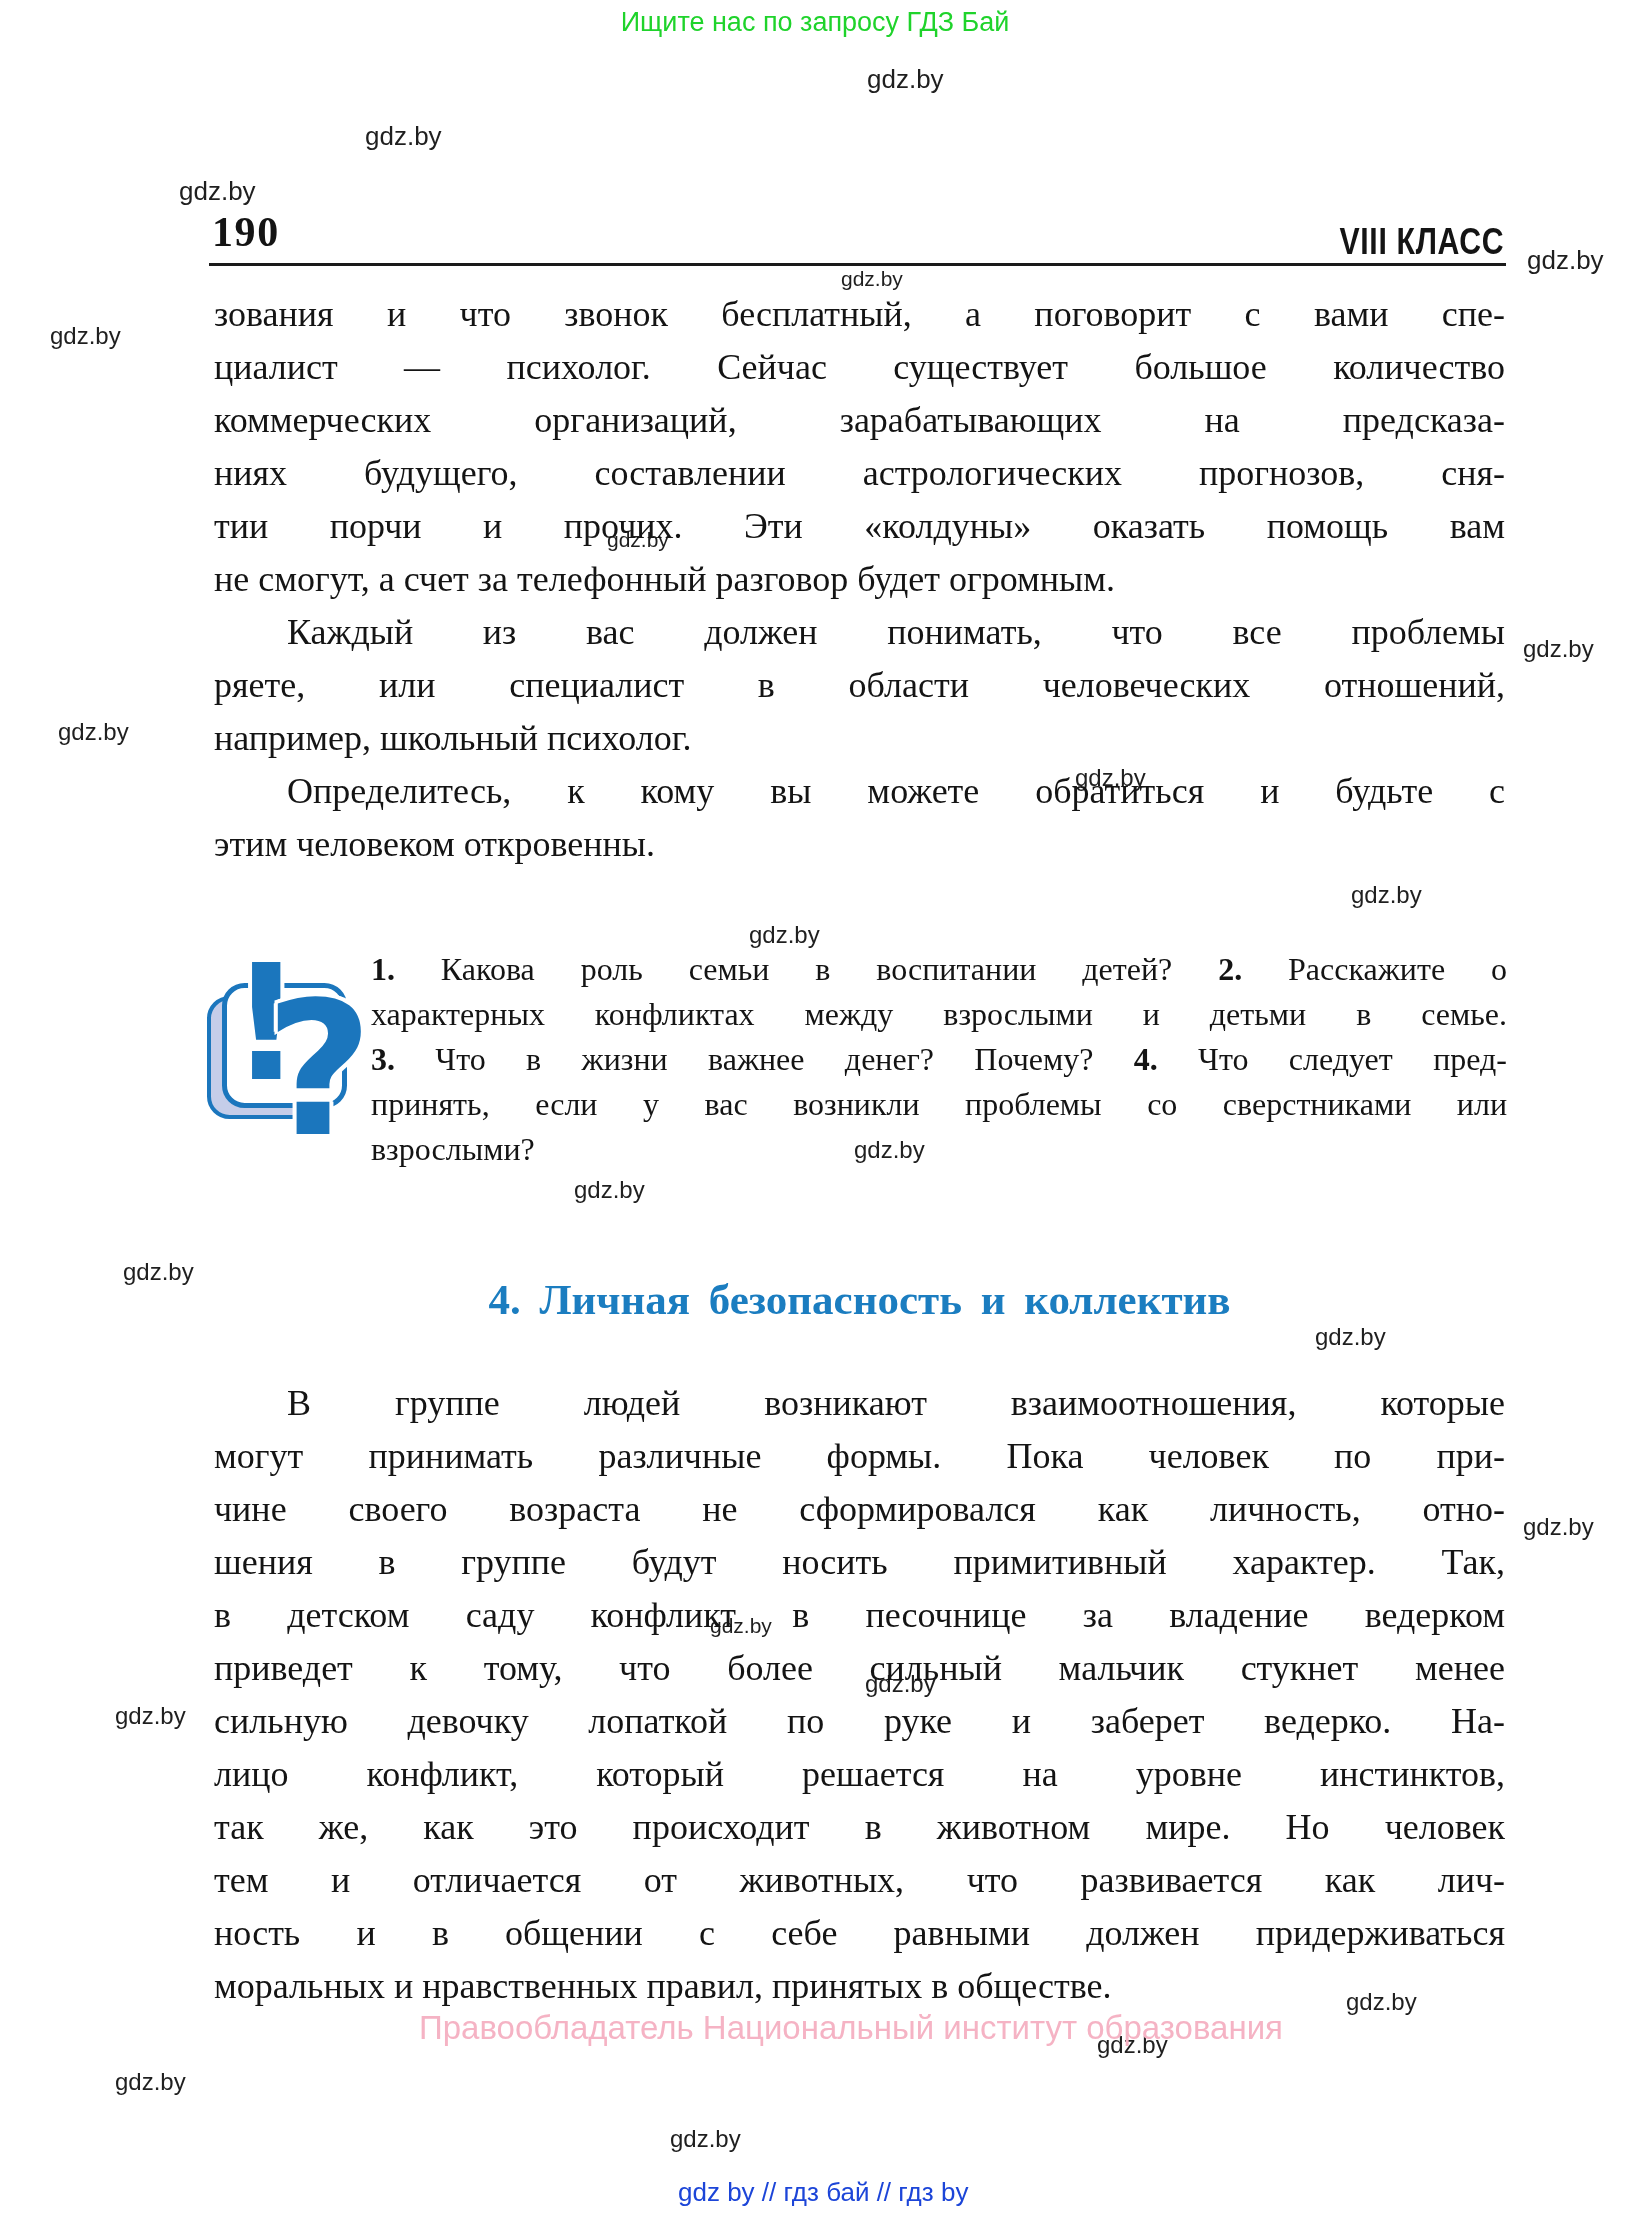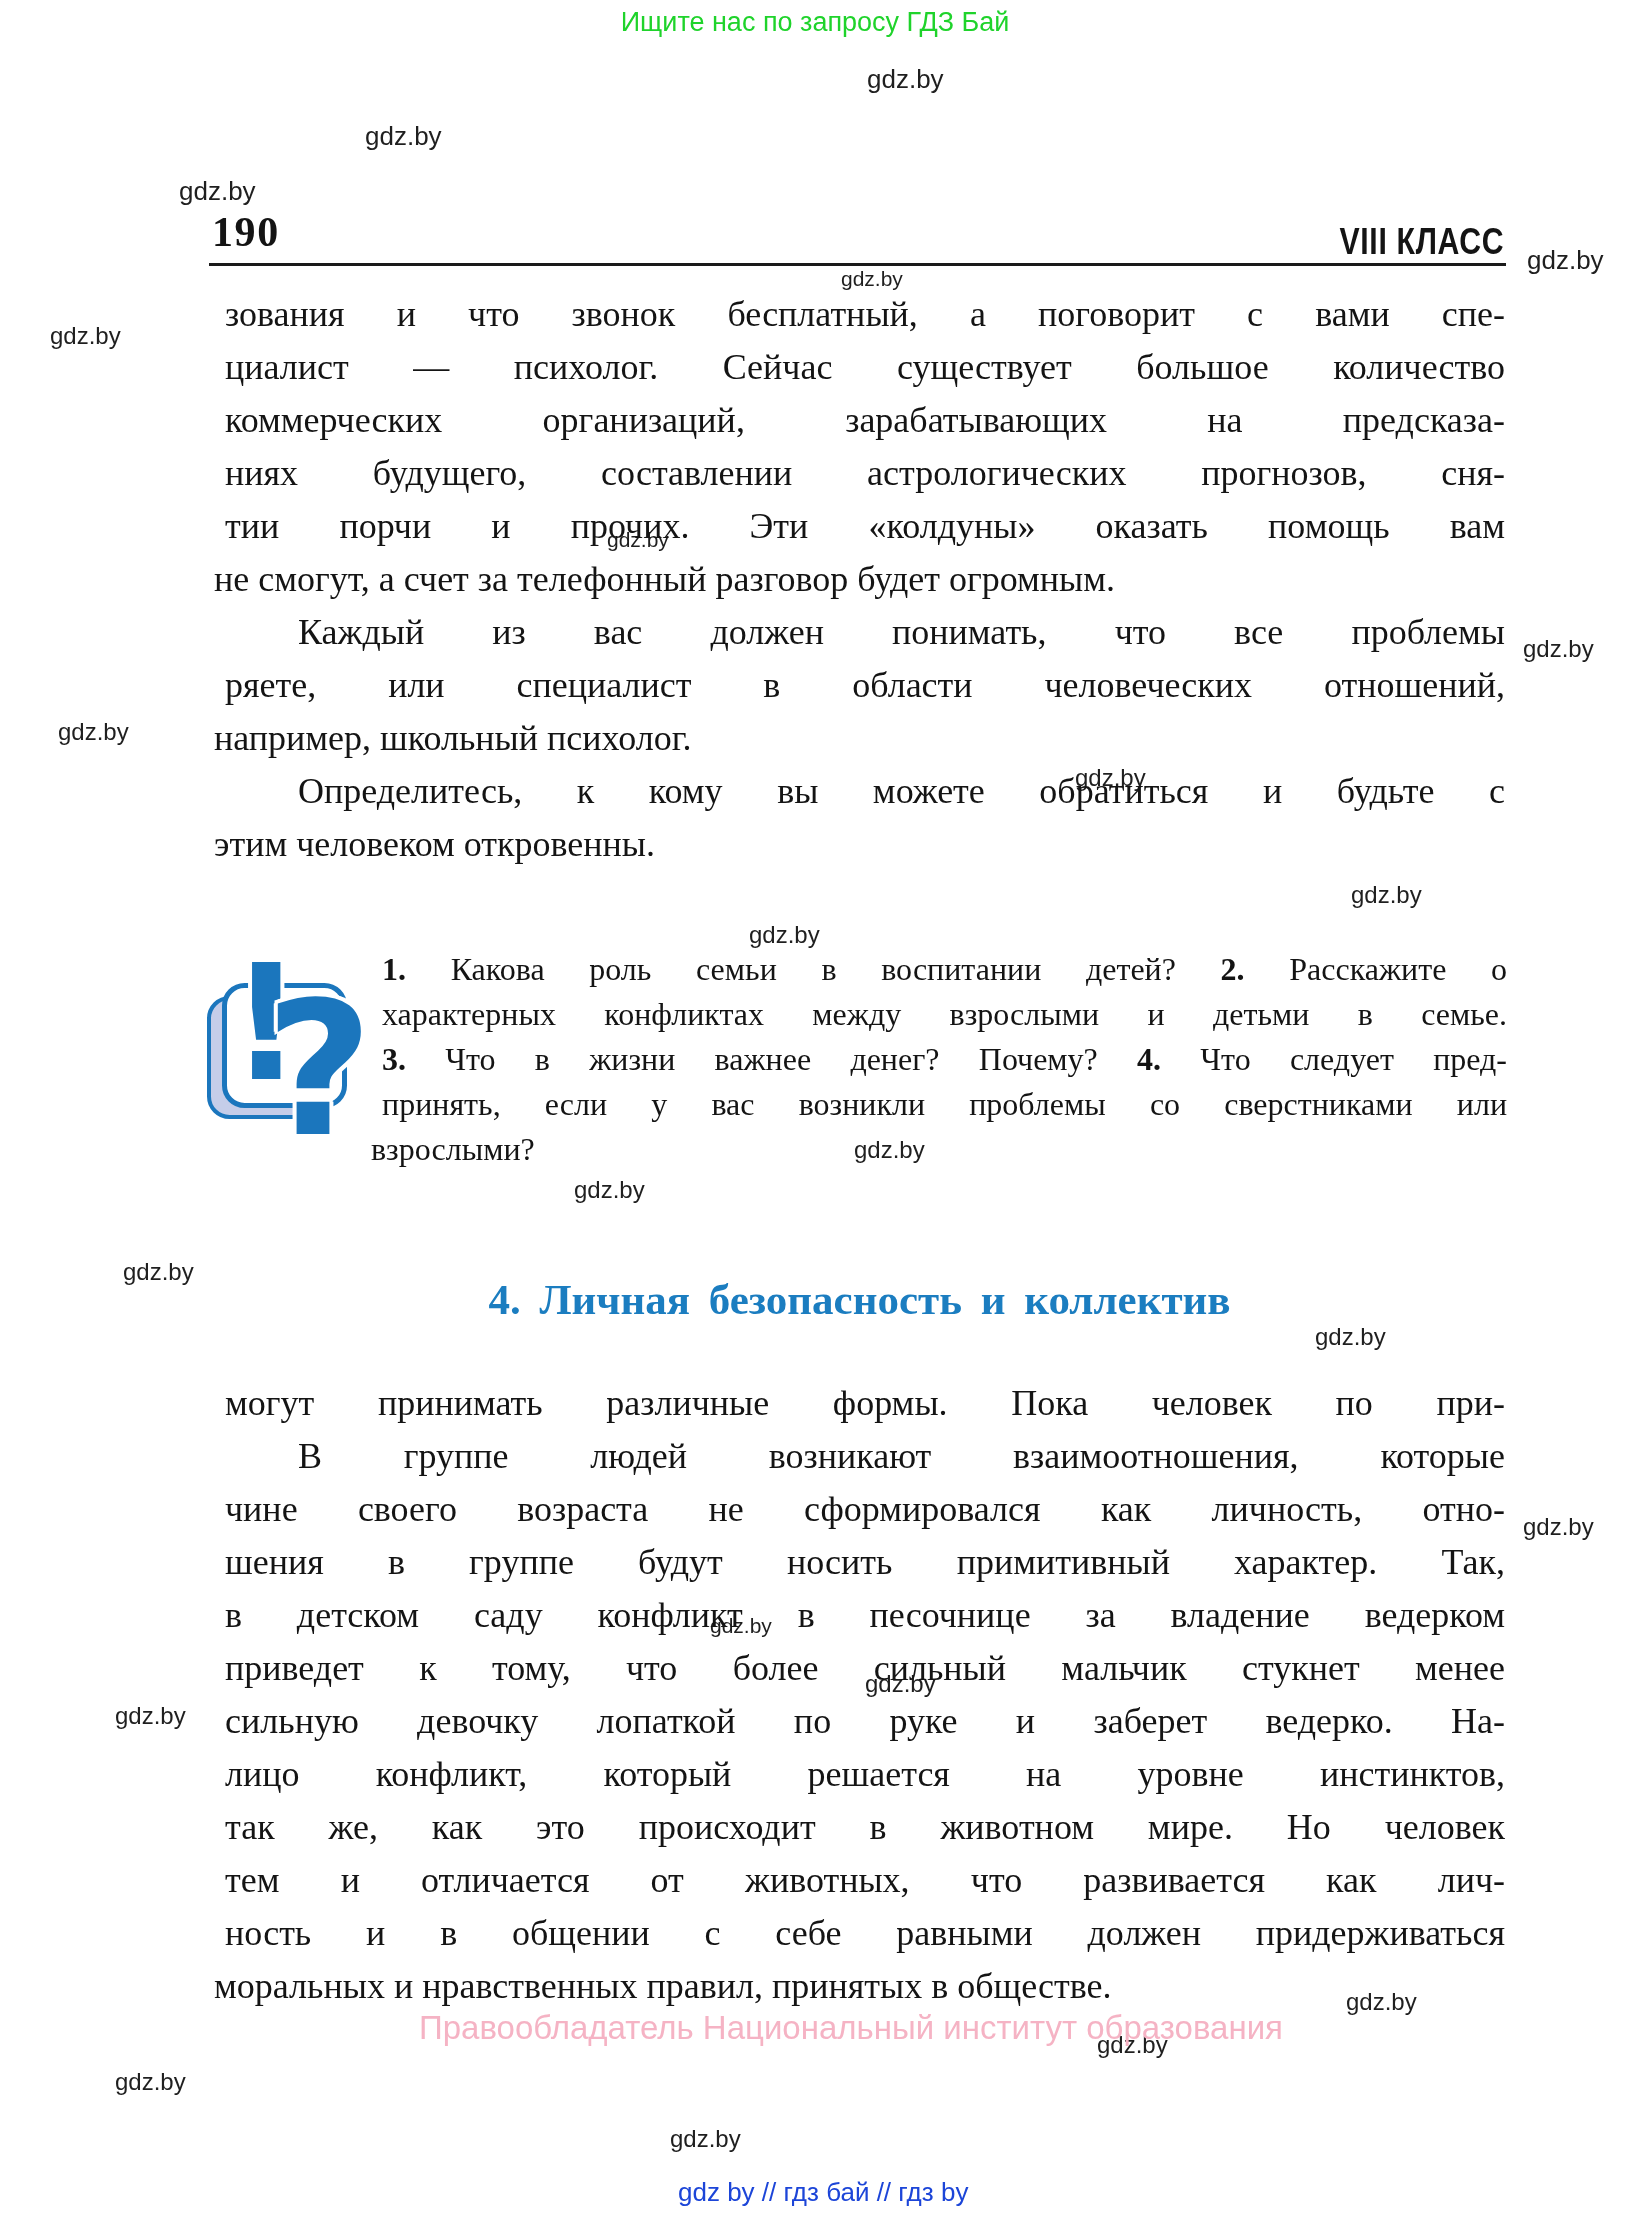--- a/index.html
+++ b/index.html
@@ -42,21 +42,21 @@
   }
   .header-rule{
     position:absolute;left:209px;top:263px;
     width:1297px;height:3.2px;background:#1a1a1a;
   }
   
   .textblock{
     position:absolute;left:214px;width:1291px;
     font-size:36px;line-height:53px;
   }
-  .jline{text-align:justify;text-align-last:justify;margin-left:11px;}
+  .jline{text-align:justify;text-align-last:justify;}
   .jlast{text-align:justify;text-align-last:left;}
   .indent{text-indent:73px;}
   
   .questions{
     position:absolute;left:371px;top:947px;width:1136px;
     font-size:32px;line-height:45px;
   }
   .questions b{font-weight:bold;}
   
   .qicon{position:absolute;left:207px;top:954px;width:141px;height:182px;}
@@ -161,22 +161,22 @@
     <div class="jline"><b>1.</b><span> Какова роль семьи в воспитании детей? </span><b>2.</b><span> Расскажите о</span></div>
     <div class="jline"><span>характерных конфликтах между взрослыми и детьми в семье.</span></div>
     <div class="jline"><b>3.</b><span> Что в жизни важнее денег? Почему? </span><b>4.</b><span> Что следует пред-</span></div>
     <div class="jline"><span>принять, если у вас возникли проблемы со сверстниками или</span></div>
     <div class="jlast"><span>взрослыми?</span></div>
   </div>
 
   <div class="section-heading" style="color: rgb(27, 125, 192);">4. Личная безопасность и коллектив</div>
 
   <div class="textblock" style="top:1377px">
+    <div class="jline indent">В группе людей возникают взаимоотношения, которые</div>
     <div class="jline">могут принимать различные формы. Пока человек по при-</div>
-    <div class="jline indent">В группе людей возникают взаимоотношения, которые</div>
     <div class="jline">чине своего возраста не сформировался как личность, отно-</div>
     <div class="jline">шения в группе будут носить примитивный характер. Так,</div>
     <div class="jline">в детском саду конфликт в песочнице за владение ведерком</div>
     <div class="jline">приведет к тому, что более сильный мальчик стукнет менее</div>
     <div class="jline">сильную девочку лопаткой по руке и заберет ведерко. На-</div>
     <div class="jline">лицо конфликт, который решается на уровне инстинктов,</div>
     <div class="jline">так же, как это происходит в животном мире. Но человек</div>
     <div class="jline">тем и отличается от животных, что развивается как лич-</div>
     <div class="jline">ность и в общении с себе равными должен придерживаться</div>
     <div class="jlast">моральных и нравственных правил, принятых в обществе.</div>

